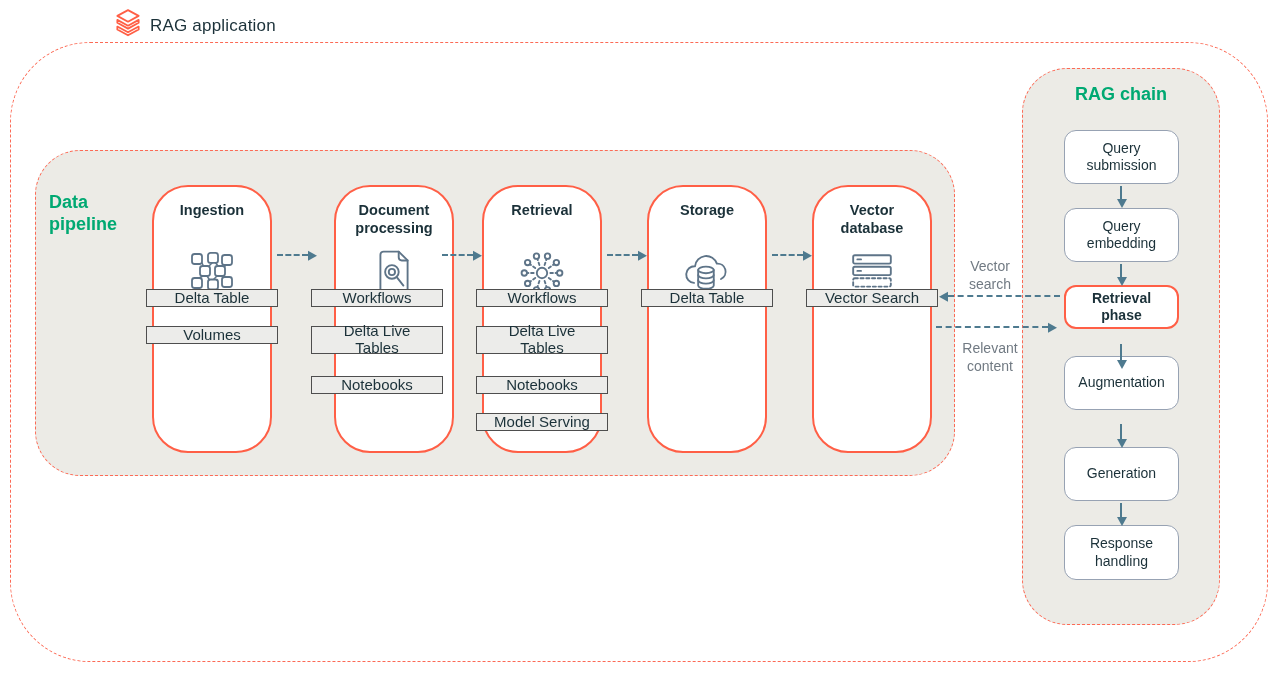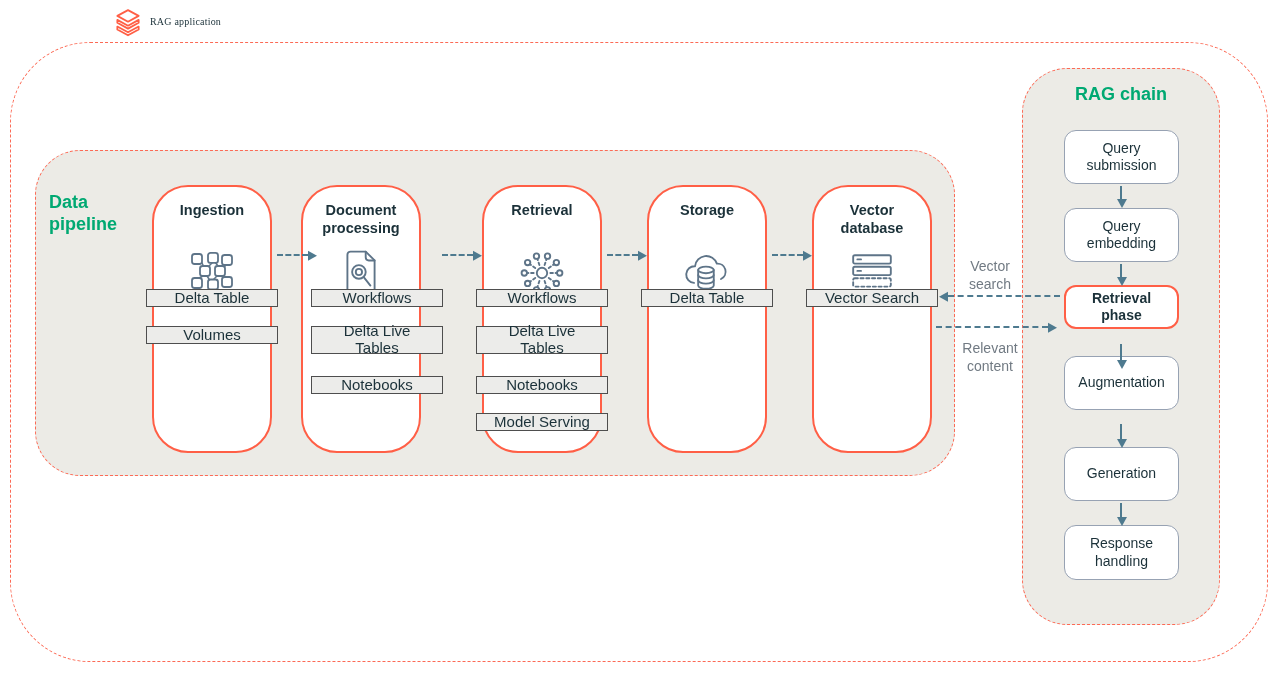--- a/index.html
+++ b/index.html
@@ -13,21 +13,21 @@
     --chip-border:#4E4E4E;
     --chain-border:#97A2B3;
     --muted:#717A83;
   }
   *{margin:0;padding:0;box-sizing:border-box;}
   body{background:#ffffff;font-family:"Liberation Sans",sans-serif;}
   .canvas{position:relative;width:1279px;height:678px;background:#ffffff;overflow:hidden;}
 
   
   .header-logo{position:absolute;left:112px;top:7px;width:32px;height:32px;}
-  .app-title{position:absolute;left:150px;top:16px;font-size:10px;color:var(--navy);letter-spacing:.2px;font-family:Liberation Serif, serif;}
+  .app-title{position:absolute;left:150px;top:16px;font-size:17px;color:var(--navy);letter-spacing:.2px;}
 
   
   .outer-box{position:absolute;left:10px;top:42px;width:1258px;height:620px;
     border:1.5px dashed #FC6A55;border-radius:80px;}
   .dp-box{position:absolute;left:35px;top:150px;width:920px;height:326px;
     background:var(--panel);border:1.5px dashed #FC6A55;border-radius:45px;}
   .rc-box{position:absolute;left:1022px;top:68px;width:198px;height:557px;
     background:var(--panel);border:1.5px dashed #FC6A55;border-radius:45px;}
 
   .dp-title{position:absolute;left:49px;top:192px;width:100px;font-size:18px;line-height:1.22;
@@ -106,21 +106,21 @@
           <rect x="12" y="14" width="10" height="10" rx="2.5"></rect>
           <rect x="27" y="14" width="10" height="10" rx="2.5"></rect>
           <rect x="4" y="26" width="10" height="10" rx="2.5"></rect>
           <rect x="20" y="27.5" width="10" height="10" rx="2.5"></rect>
           <rect x="34" y="25" width="10" height="10" rx="2.5"></rect>
         </g>
       </svg>
     </div>
   </div>
 
-  <div class="card" style="left:301px">
+  <div class="card" style="left:334px">
     <div class="card-title">
         <span>Document processing</span>
       </div>
     <div class="card-icon">
       <svg width="38" height="46" viewBox="0 0 36 44">
         <path d="M8 1.5 h14.5 l8.5 8.5 v28 a3 3 0 0 1 -3 3 H8 a3 3 0 0 1 -3 -3 V4.5 a3 3 0 0 1 3 -3 Z"></path>
         <path d="M22.5 1.5 v5.5 a3 3 0 0 0 3 3 h5.5"></path>
         <circle cx="16" cy="21" r="6.5"></circle>
         <circle cx="16" cy="21" r="3"></circle>
         <path d="M21 26.5 L27 34"></path>

